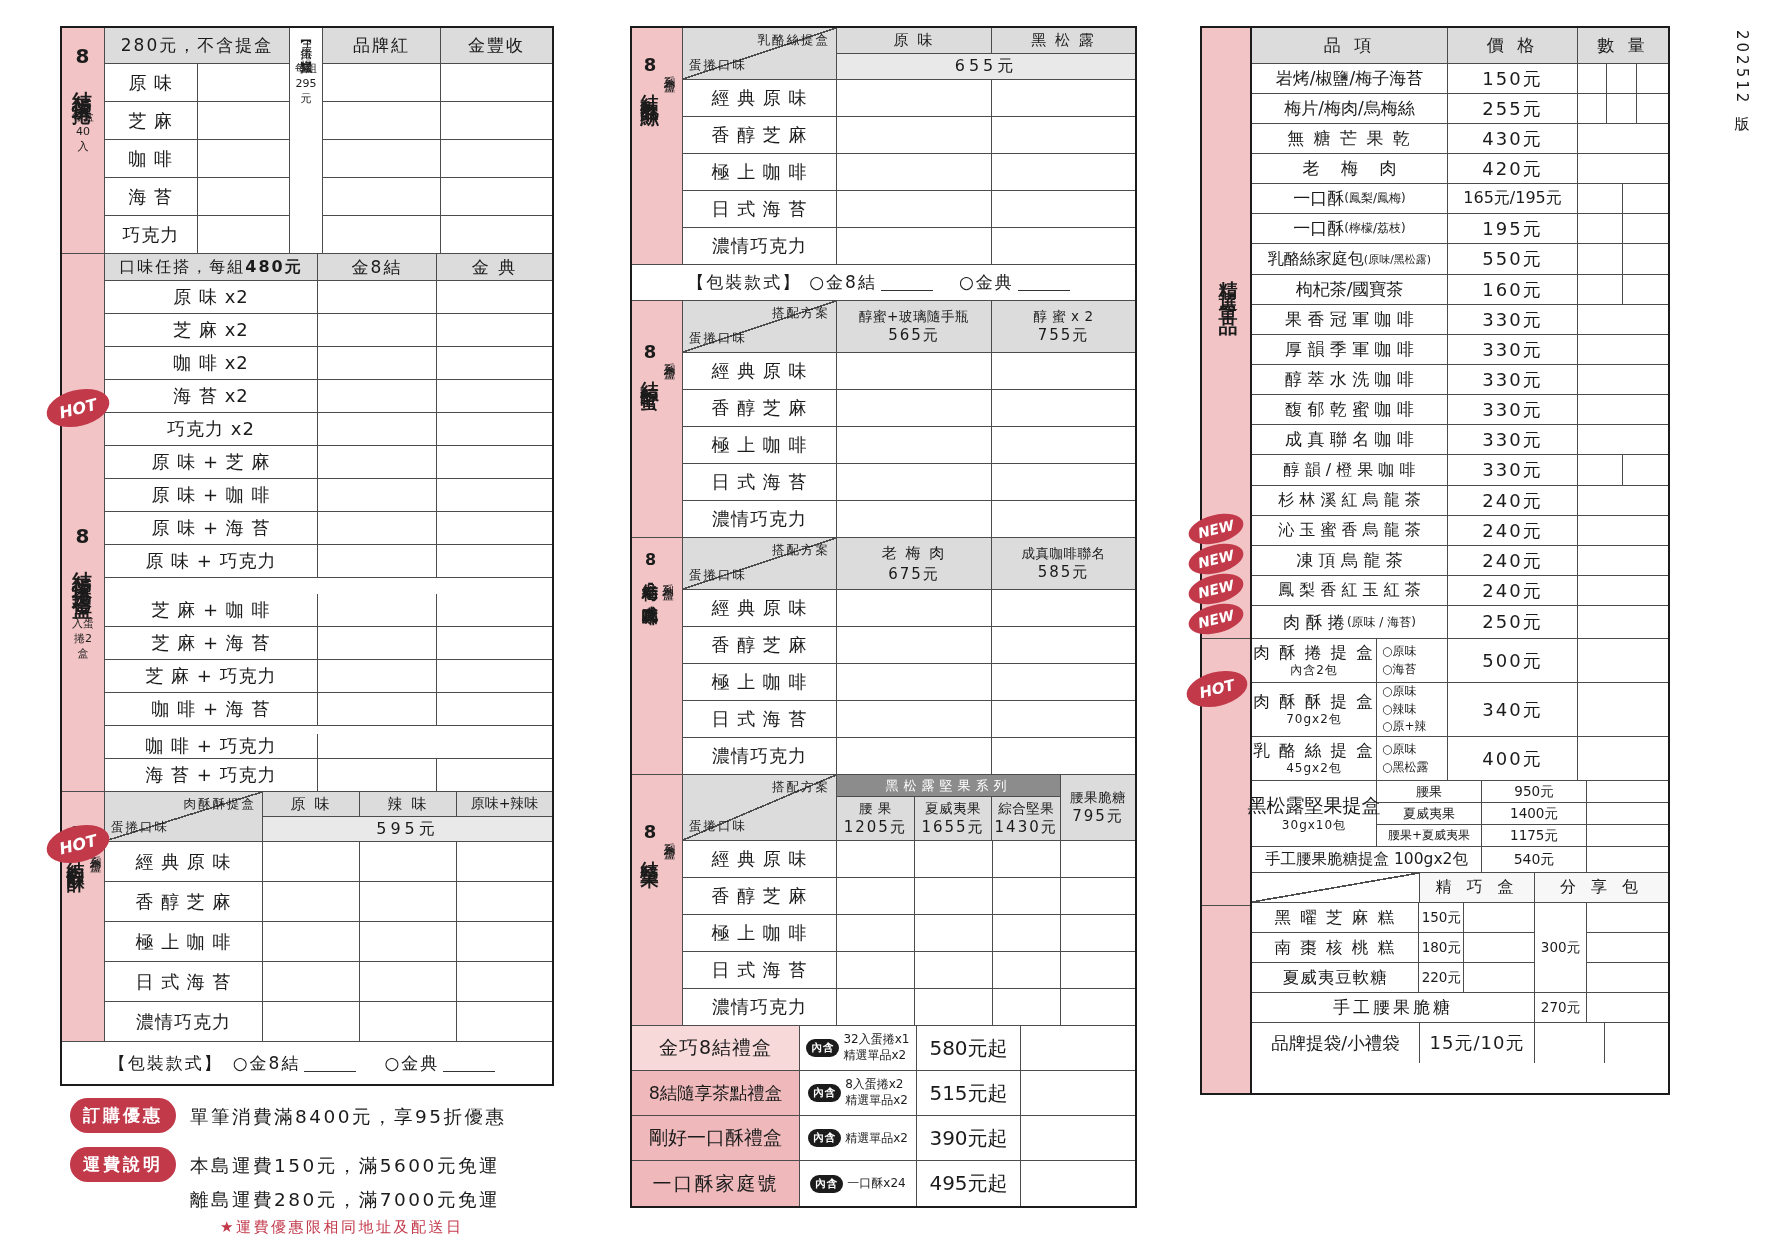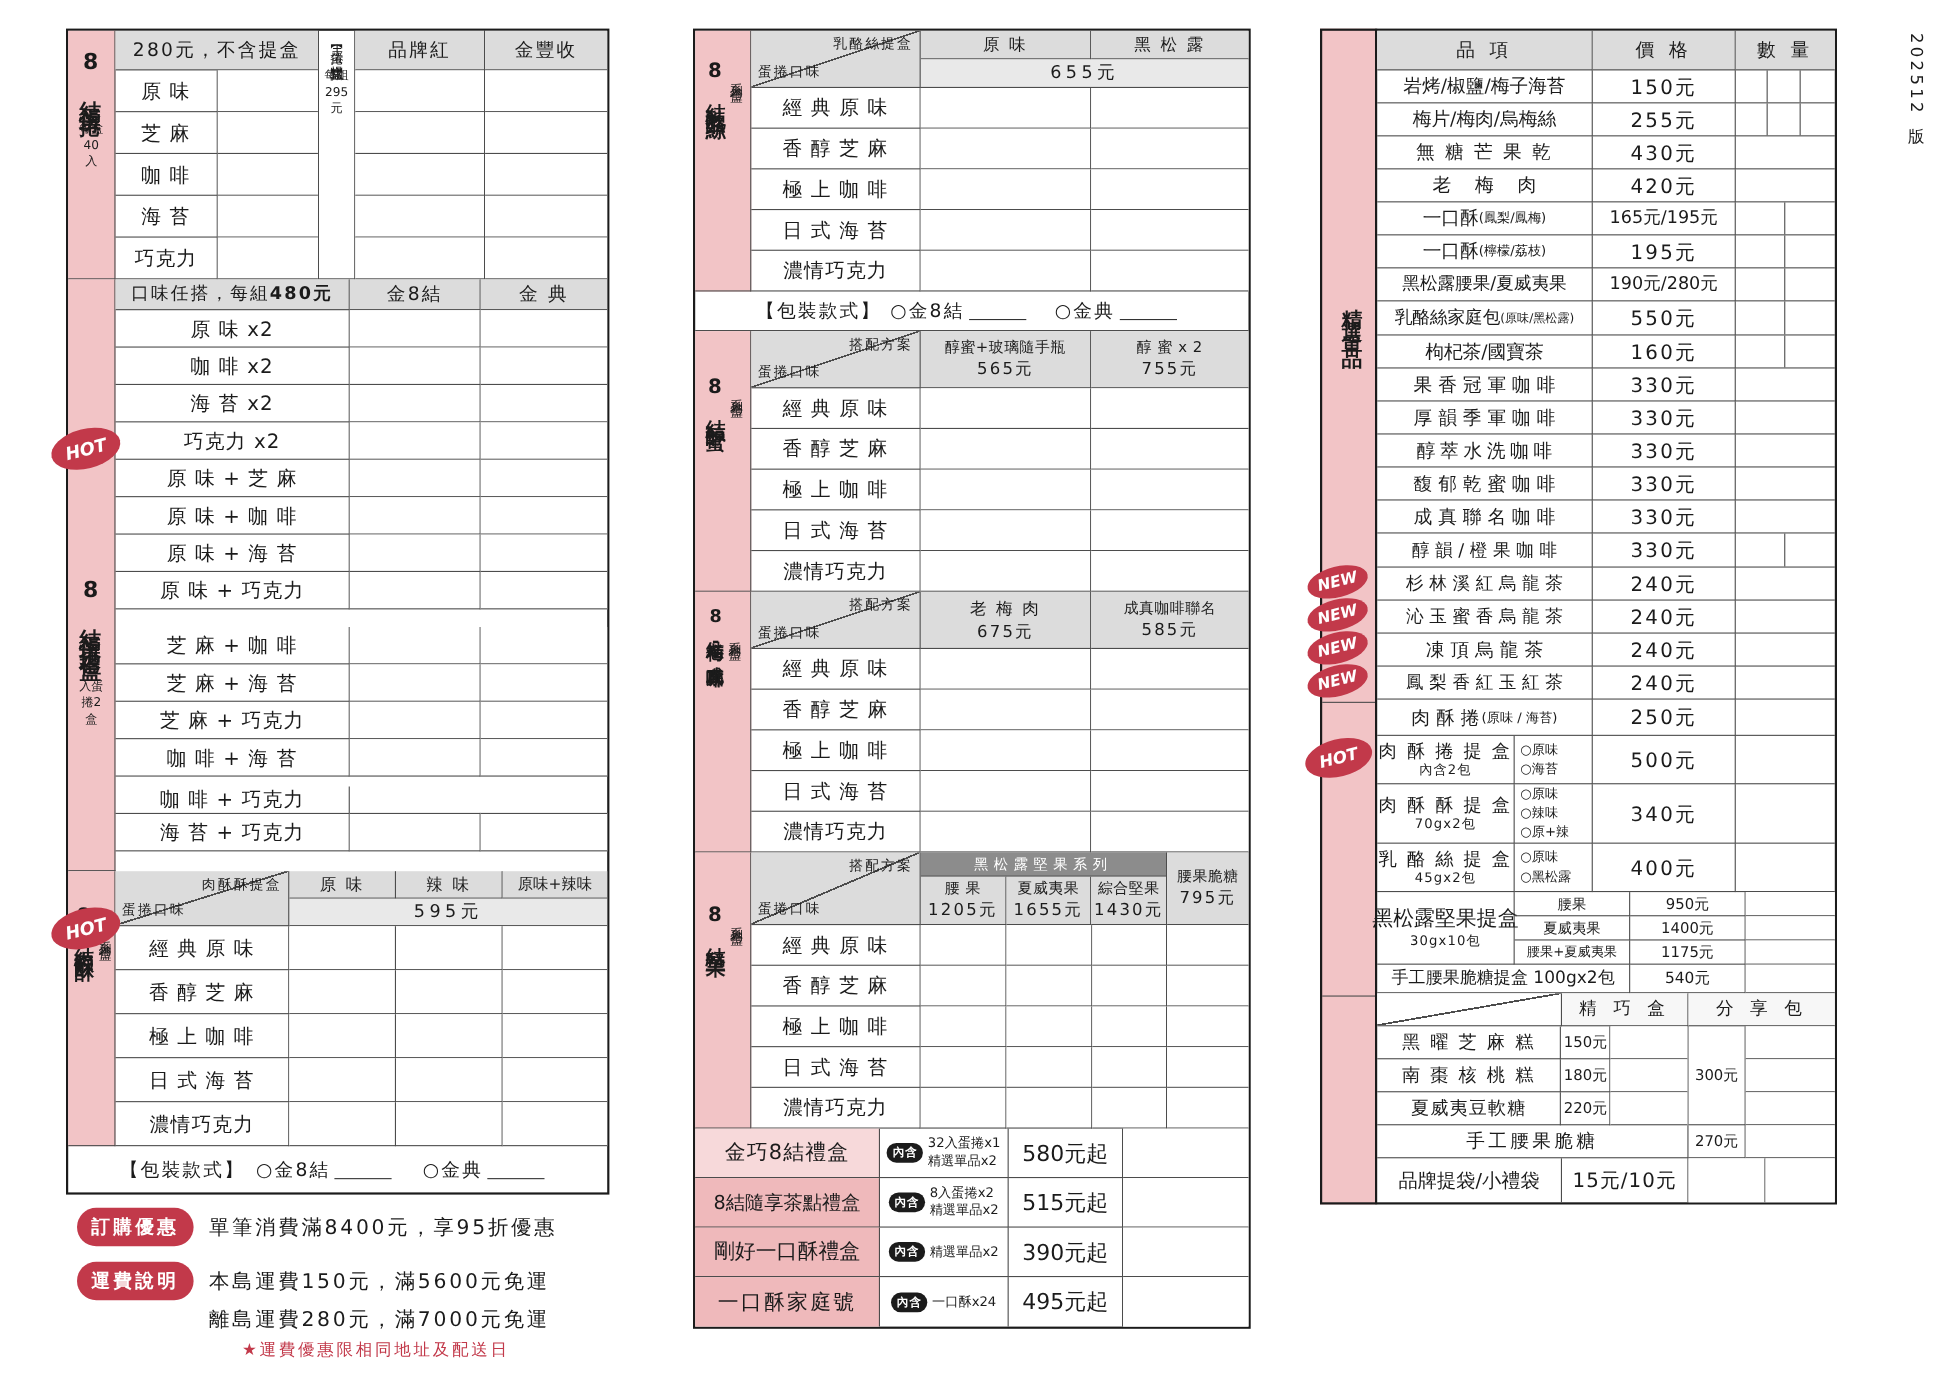--- a/index.html
+++ b/index.html
@@ -131,20 +131,25 @@
             </div>
           <div class="cell hdr" style="width:119px;">金8結</div>
           <div class="cell hdr" style="width:115px;">金 典</div>
         </div>
         <div class="row" style="height:34px;">
             <div class="cell lbl" style="width:213px;">原 味 x2</div>
             <div class="cell f" style="width:119px;"></div>
             <div class="cell f" style="width:115px;"></div>
           </div>
         <div class="row" style="height:34px;">
+            <div class="cell lbl" style="width:213px;">芝 麻 x2</div>
+            <div class="cell f" style="width:119px;"></div>
+            <div class="cell f" style="width:115px;"></div>
+          </div>
+        <div class="row" style="height:34px;">
             <div class="cell lbl" style="width:213px;">咖 啡 x2</div>
             <div class="cell f" style="width:119px;"></div>
             <div class="cell f" style="width:115px;"></div>
           </div>
         <div class="row" style="height:34px;">
             <div class="cell lbl" style="width:213px;">海 苔 x2</div>
             <div class="cell f" style="width:119px;"></div>
             <div class="cell f" style="width:115px;"></div>
           </div>
         <div class="row" style="height:34px;">
@@ -625,28 +630,20 @@
           <div class="cell" style="width:196px;">
             <span style="font-size:17px;">一口酥</span>
             <span style="font-size:12px;">(檸檬/荔枝)</span>
           </div>
           <div class="cell price" style="width:130px;">195元</div>
           <div class="qgrp" style="width:90px;">
             <div class="qc" style="width:45px;"></div>
             <div class="qc" style="width:45px;"></div>
           </div>
         </div>
-      <div class="row" style="height:30px;">
-          <div class="cell" style="width:196px; font-size:16px;">黑松露腰果/夏威夷果</div>
-          <div class="cell price" style="width:130px; font-size:16px; letter-spacing:0;">190元/280元</div>
-          <div class="qgrp" style="width:90px;">
-            <div class="qc" style="width:45px;"></div>
-            <div class="qc" style="width:45px;"></div>
-          </div>
-        </div>
       <div class="row" style="height:31px;">
           <div class="cell" style="width:196px;">
             <span style="font-size:16px;">乳酪絲家庭包</span>
             <span style="font-size:11px;">(原味/黑松露)</span>
           </div>
           <div class="cell price" style="width:130px;">550元</div>
           <div class="qgrp" style="width:90px;">
             <div class="qc" style="width:45px;"></div>
             <div class="qc" style="width:45px;"></div>
           </div>
@@ -667,21 +664,21 @@
           </div>
         </div>
       <div class="row" style="height:30px;">
           <div class="cell" style="width:196px; font-size:17px;">厚 韻 季 軍 咖 啡</div>
           <div class="cell price" style="width:130px;">330元</div>
           <div class="qgrp" style="width:90px;">
             <div class="qc" style="width:90px;"></div>
           </div>
         </div>
       <div class="row" style="height:30px;">
-          <div class="cell" style="width:196px; font-size:17px;font-family:Liberation Serif, serif;">醇 萃 水 洗 咖 啡</div>
+          <div class="cell" style="width:196px; font-size:17px;">醇 萃 水 洗 咖 啡</div>
           <div class="cell price" style="width:130px;">330元</div>
           <div class="qgrp" style="width:90px;">
             <div class="qc" style="width:90px;"></div>
           </div>
         </div>
       <div class="row" style="height:30px;">
           <div class="cell" style="width:196px; font-size:17px;">馥 郁 乾 蜜 咖 啡</div>
           <div class="cell price" style="width:130px;">330元</div>
           <div class="qgrp" style="width:90px;">
             <div class="qc" style="width:90px;"></div>

